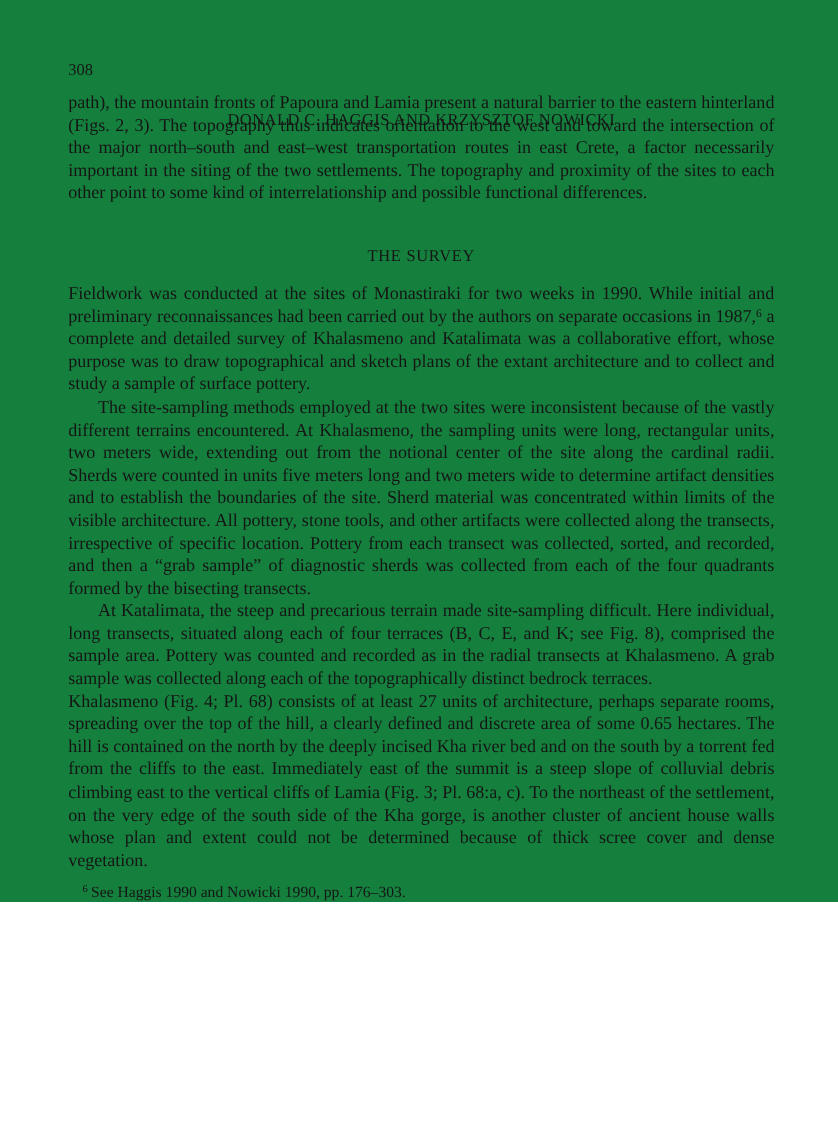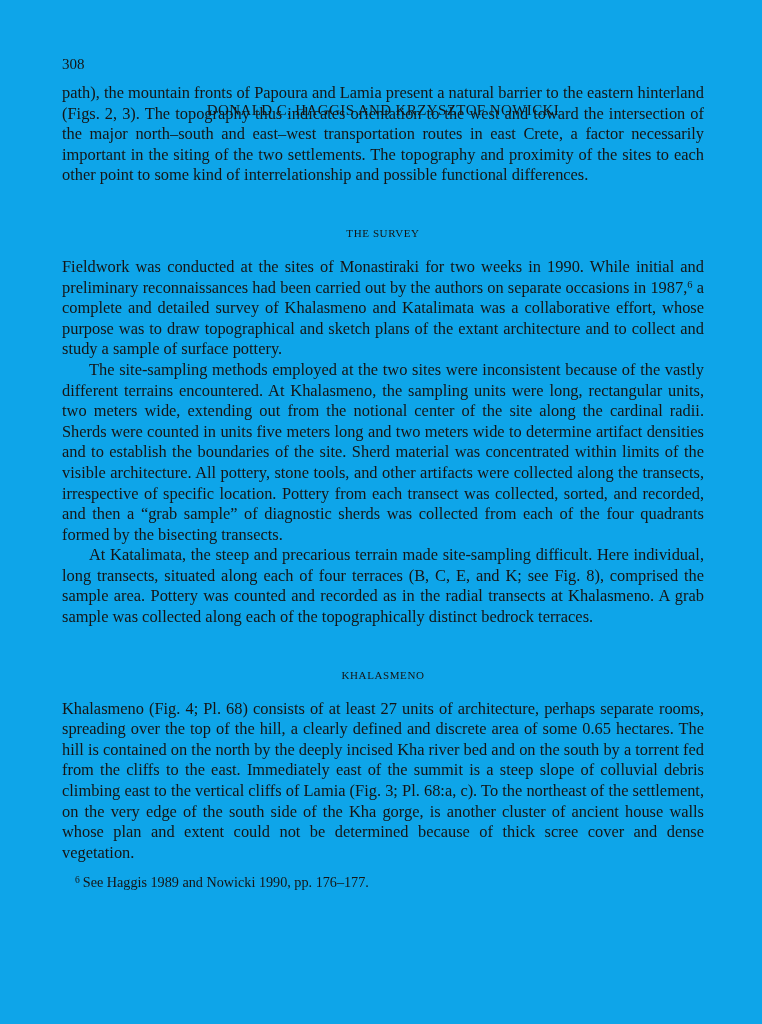--- a/index.html
+++ b/index.html
@@ -3,22 +3,22 @@
 <meta charset="utf-8">
 <style>
   html, body {
     margin: 0;
     padding: 0;
     background: #ffffff;
   }
   .page {
     position: relative;
     width: 762px;
-    height: 1024px;
-    background: #0ea5e9;
+    height: 820px;
+    background: #15803d;
     color: #151515;
     font-family: "Liberation Serif", "DejaVu Serif", serif;
     overflow: hidden;
   }
   .running-header {
     position: absolute;
     top: 55px;
     left: 62px;
     width: 642px;
     font-size: 15px;
@@ -45,21 +45,21 @@
     text-align: justify;
     font-family: Liberation Serif, serif;
   }
   .para {
     margin: 0;
   }
   .para.indent {
     text-indent: 27px;
   }
   .section-heading {
-    font-size: 11px;
+    font-size: 15px;
     font-weight: 400;
     text-align: center;
     letter-spacing: 0.6px;
     line-height: 21px;
     margin: 37px 0 13px 0;
   }
   sup.fn-ref {
     font-size: 10.5px;
     line-height: 0;
     vertical-align: baseline;
@@ -97,21 +97,20 @@
     <p class="para">path), the mountain fronts of Papoura and Lamia present a natural barrier to the eastern hinterland (Figs. 2, 3). The topography thus indicates orientation to the west and toward the intersection of the major north–south and east–west transportation routes in east Crete, a factor necessarily important in the siting of the two settlements. The topography and proximity of the sites to each other point to some kind of interrelationship and possible functional differences.</p>
 
     <h2 class="section-heading">THE SURVEY</h2>
 
     <p class="para"><span>Fieldwork was conducted at the sites of Monastiraki for two weeks in 1990. While initial and preliminary reconnaissances had been carried out by the authors on separate occasions in 1987,</span><sup class="fn-ref">6</sup><span> a complete and detailed survey of Khalasmeno and Katalimata was a collaborative effort, whose purpose was to draw topographical and sketch plans of the extant architecture and to collect and study a sample of surface pottery.</span></p>
 
     <p class="para indent">The site-sampling methods employed at the two sites were inconsistent because of the vastly different terrains encountered. At Khalasmeno, the sampling units were long, rectangular units, two meters wide, extending out from the notional center of the site along the cardinal radii. Sherds were counted in units five meters long and two meters wide to determine artifact densities and to establish the boundaries of the site. Sherd material was concentrated within limits of the visible architecture. All pottery, stone tools, and other artifacts were collected along the transects, irrespective of specific location. Pottery from each transect was collected, sorted, and recorded, and then a “grab sample” of diagnostic sherds was collected from each of the four quadrants formed by the bisecting transects.</p>
 
     <p class="para indent">At Katalimata, the steep and precarious terrain made site-sampling difficult. Here individual, long transects, situated along each of four terraces (B, C, E, and K; see Fig. 8), comprised the sample area. Pottery was counted and recorded as in the radial transects at Khalasmeno. A grab sample was collected along each of the topographically distinct bedrock terraces.</p>
 
-    <h2 class="section-heading">KHALASMENO</h2>
 
     <p class="para">Khalasmeno (Fig. 4; Pl. 68) consists of at least 27 units of architecture, perhaps separate rooms, spreading over the top of the hill, a clearly defined and discrete area of some 0.65 hectares. The hill is contained on the north by the deeply incised Kha river bed and on the south by a torrent fed from the cliffs to the east. Immediately east of the summit is a steep slope of colluvial debris climbing east to the vertical cliffs of Lamia (Fig. 3; Pl. 68:a, c). To the northeast of the settlement, on the very edge of the south side of the Kha gorge, is another cluster of ancient house walls whose plan and extent could not be determined because of thick scree cover and dense vegetation.</p>
 
 
-    <div class="footnote"><sup class="fn-marker">6</sup><span>See Haggis 1989 and Nowicki 1990, pp. 176–177.</span></div>
+    <div class="footnote"><sup class="fn-marker">6</sup><span>See Haggis 1990 and Nowicki 1990, pp. 176–303.</span></div>
 
   </main>
 </div>
 
 </body></html>

